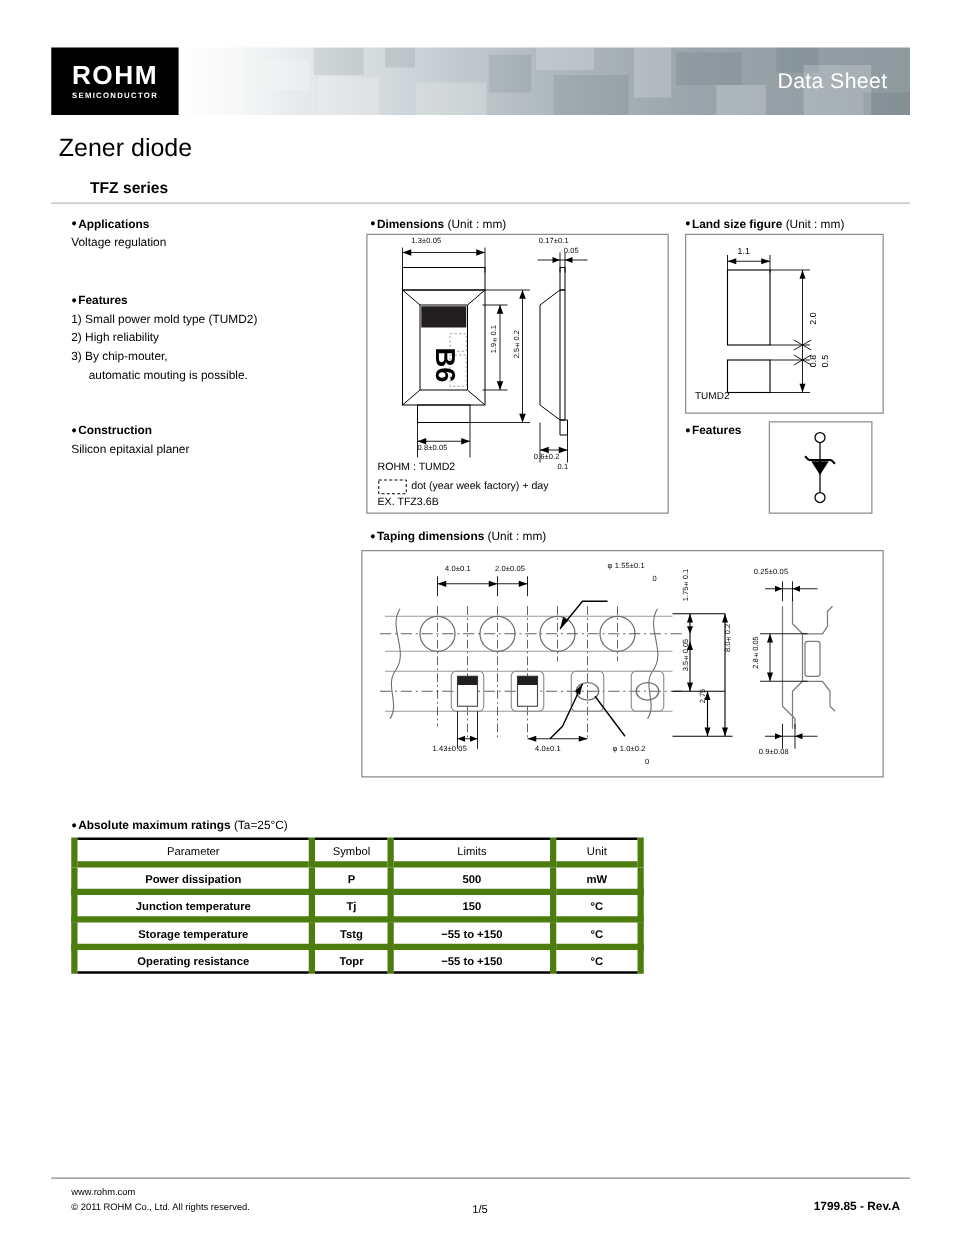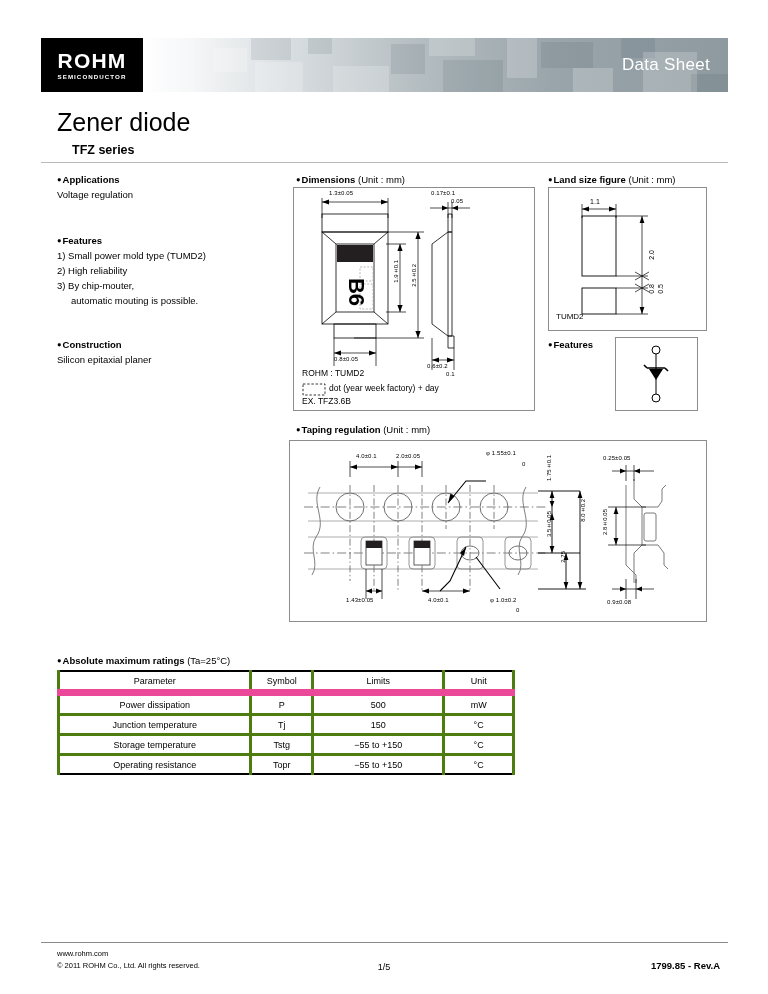--- a/index.html
+++ b/index.html
@@ -52,22 +52,22 @@
   .sqd { position: absolute; background: rgba(40,60,70,0.10); }
   .banner-title {
     position: absolute; right: 18px; top: 50%;
     transform: translateY(-50%);
     color: #ffffff; font-size: 17px; letter-spacing: .3px;
     z-index: 5;
   }
 
   
   .doc-title {
-    position: absolute; left: 57px; top: 108px;
-    font-size: 25px; font-weight: normal; letter-spacing: 0px;
+    position: absolute; left: 47px; top: 108px;
+    font-size: 20px; font-weight: normal; letter-spacing: 0px;
   }
   .doc-sub {
     position: absolute; left: 72px; top: 143px;
     font-size: 12.5px; font-weight: bold;
   }
   .title-rule {
     position: absolute; left: 41px; top: 162px;
     width: 687px; height: 1px; background: #b9b9b9;
   }
 
@@ -93,26 +93,26 @@
     position: absolute; left: 57px; top: 655px;
     font-size: 9.5px; font-weight: bold; white-space: nowrap;
   }
   .tbl-head .unit { font-weight: normal; }
   table.ratings {
     position: absolute; left: 57px; top: 670px;
     width: 458px; border-collapse: collapse;
     font-size: 9px;
   }
   table.ratings th, table.ratings td {
-    border: 3px solid #4d7c0f;
+    border: 5px solid #4d7c0f;
     text-align: center; padding: 2px 0 2px 0;
-    height: 13px; font-weight: normal;
+    height: 13px; font-weight: bold;
   }
   table.ratings th { font-weight: normal; }
-  table.ratings tr.hdr th { border-top: 2px solid #000; border-bottom: 7px solid #ec4899; }
+  table.ratings tr.hdr th { border-top: 2px solid #000; border-bottom: 3px solid #ec4899; }
   table.ratings tr:last-child td { border-bottom: 2px solid #000; }
   td.param, th.param { text-align: left; padding-left: 4px; width: 196px; }
   .c-sym { width: 60px; }
   .c-lim { width: 133px; }
   .c-unit { width: 69px; margin-top: 39px; }
 
   
   .foot-rule {
     position: absolute; left: 41px; top: 942px;
     width: 687px; height: 1px; background: #8a8a8a;
@@ -333,21 +333,21 @@
         <circle cx="40" cy="12" r="4" fill="#fff"></circle>
         <circle cx="40" cy="60" r="4" fill="#fff"></circle>
         <line x1="40" y1="16" x2="40" y2="56"></line>
       </g>
       <polygon points="40,42 33,31 47,31" fill="#000"></polygon>
       <path d="M31,30 L49,30 M31,30 L28,27 M49,30 L52,33" stroke="#000" stroke-width="1.6" fill="none"></path>
     </svg>
   </div>
 
   <div class="boxhead" style="left:296px; top:424px;">
-    <span class="bullet">Taping regulation</span>
+    <span class="bullet">Taping dimensions</span>
     <span class="unit">(Unit : mm)</span>
   </div>
   <div class="dbox" style="left:289px; top:440px; width:416px; height:180px;">
     <svg width="416" height="180" viewBox="0 0 416 180">
 
       <g stroke="#9b9b9b" fill="none" stroke-width="0.8">
         <line x1="18" y1="52" x2="248" y2="52"></line>
         <line x1="18" y1="80" x2="248" y2="80"></line>
         <line x1="18" y1="96" x2="248" y2="96"></line>
         <line x1="18" y1="128" x2="248" y2="128"></line>

